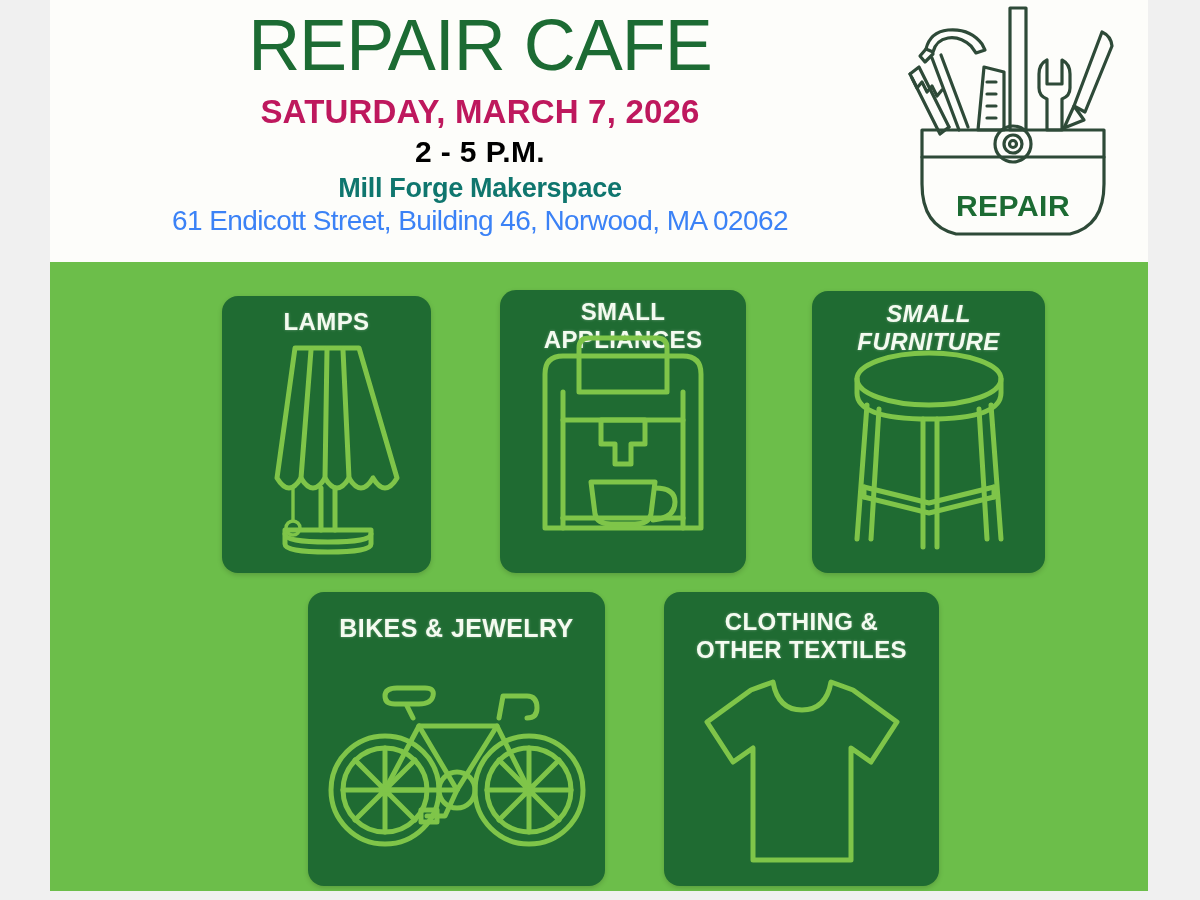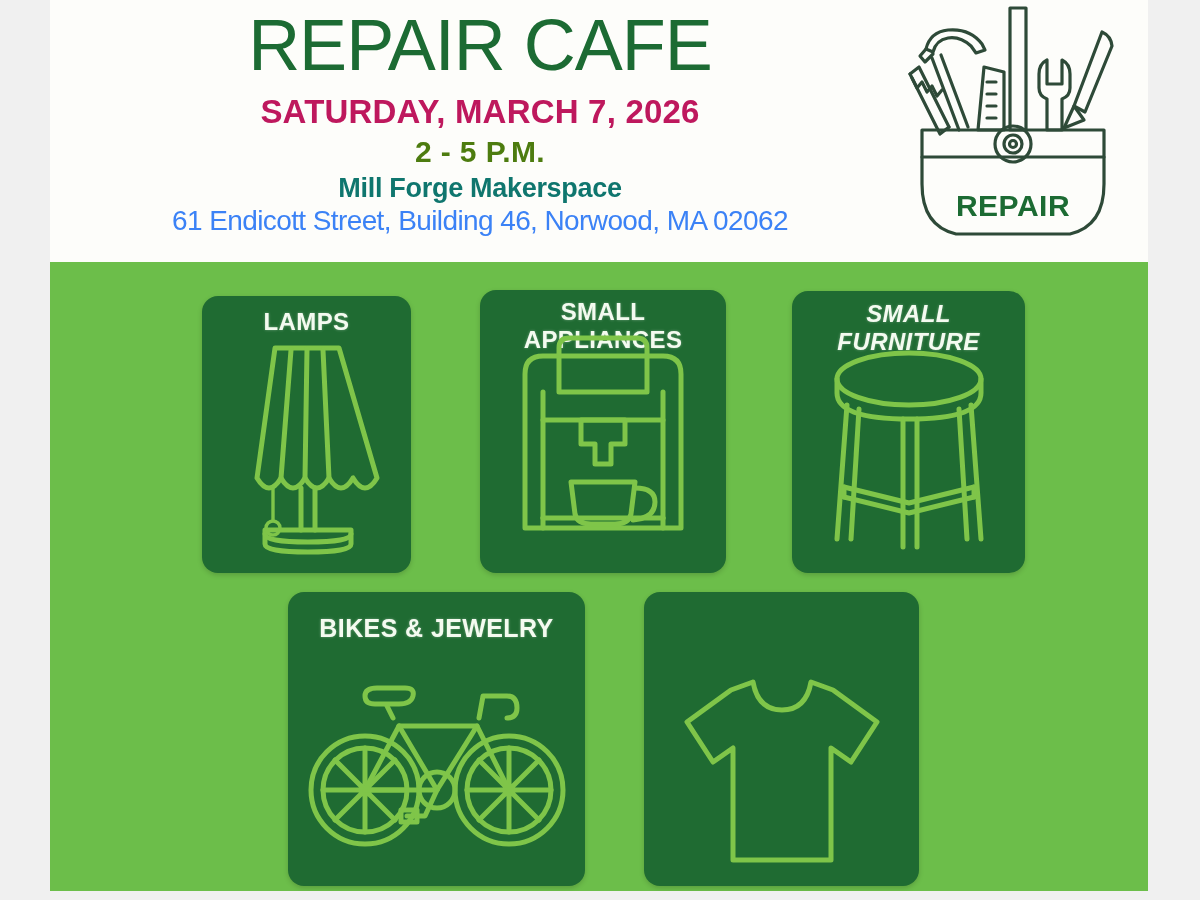--- a/index.html
+++ b/index.html
@@ -65,21 +65,21 @@
     line-height: 1.05;
     white-space: nowrap;
   }
 
   #poster-time {
     margin: 0;
     padding-top: 6px;
     font-size: 30px;
     font-weight: bold;
     letter-spacing: 0.4px;
-    color: #4d7c0f;
+    color: #000000;
     line-height: 1.05;
     white-space: nowrap;
   }
 
   #poster-venue {
     margin: 0;
     padding-top: 7px;
     font-size: 27px;
     font-weight: bold;
     letter-spacing: -0.3px;
@@ -108,20 +108,21 @@
     height: 256px;
   }
 
   
   .card {
     position: absolute;
     background: #1F6B32;
     border-radius: 16px;
     box-shadow: 0 2px 5px rgba(0,0,0,0.17);
     overflow: hidden;
+    margin-left: 20px;
   }
 
   .card-label {
     position: absolute;
     left: 0;
     right: 0;
     text-align: center;
     color: #F4FBF0;
     font-size: 23px;
     font-weight: bold;
@@ -365,20 +366,22 @@
         <g class="stroke-icon">
           <circle cx="130" cy="120" r="18"></circle>
           <path d="M130 120 L118 146 L100 146"></path>
           <path d="M94 140 L110 140 L110 152 L94 152 Z"></path>
         </g>
       </svg>
     </div>
   </div>
 
   <div class="card" id="card-clothing">
+    <div class="card-label">CLOTHING &amp;
+OTHER TEXTILES</div>
     <div class="card-icon">
       <svg viewBox="0 0 210 200" width="210" height="200">
         <g class="stroke-icon">
           <path d="M76 12
                    L54 20 L10 52 L36 92 L56 78
                    L56 190 L154 190 L154 78
                    L174 92 L200 52 L156 20 L134 12
                    Q129 40 105 40 Q81 40 76 12 Z"></path>
         </g>
       </svg>

